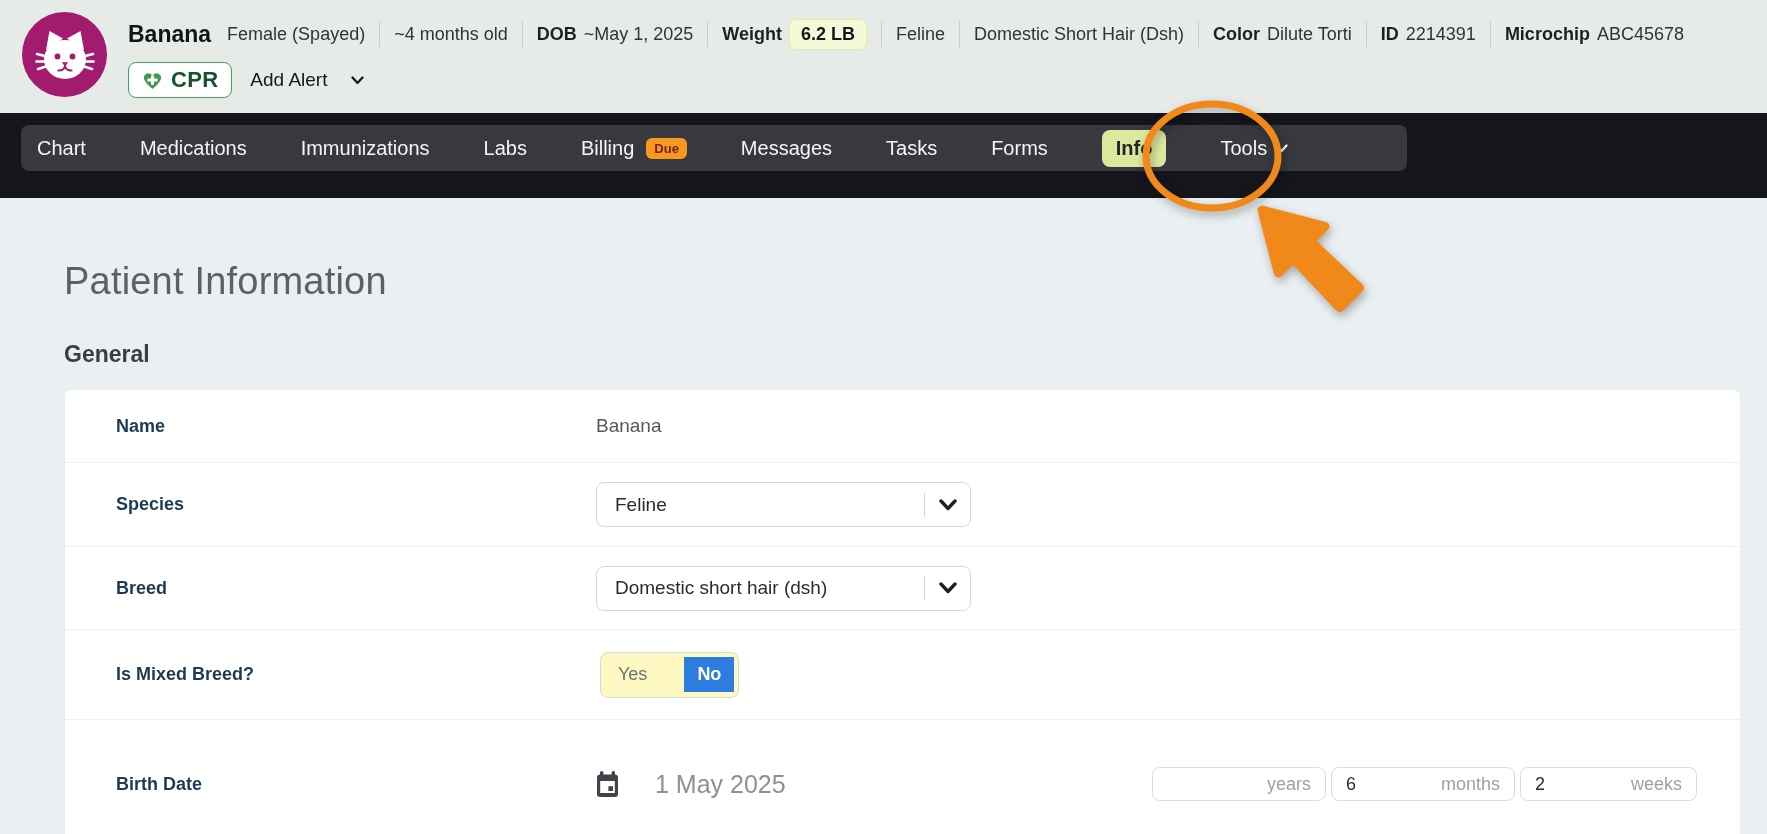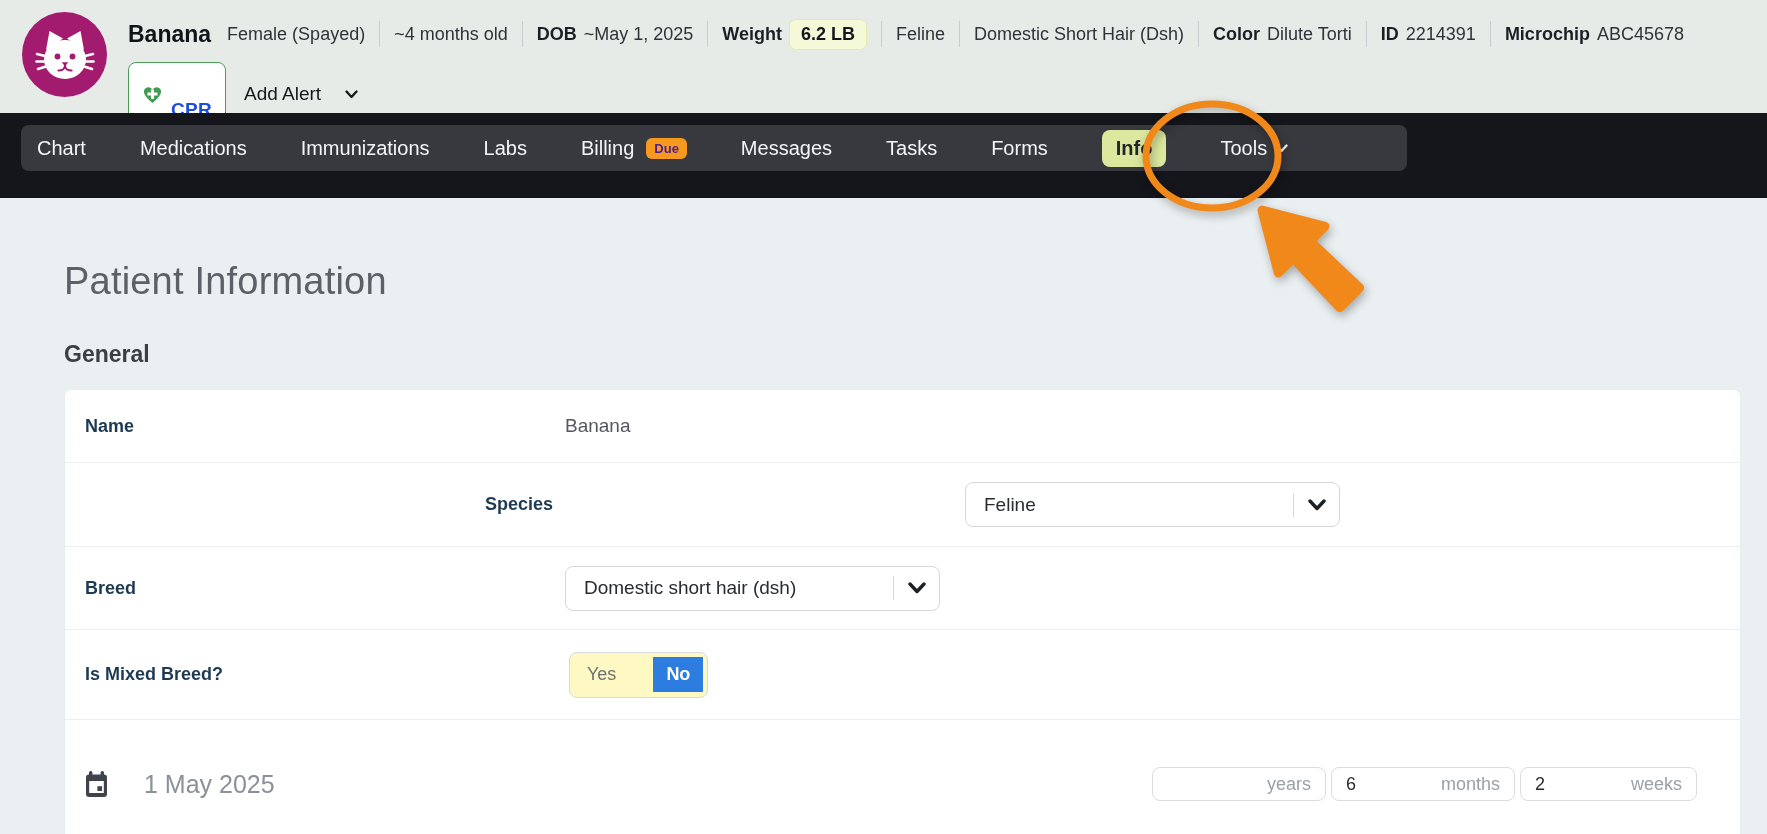--- a/index.html
+++ b/index.html
@@ -15,49 +15,49 @@
   .meta-line { display:flex; align-items:center; height:48px; margin-top:10px; white-space:nowrap; }
   .patient-name { font-size:23px; font-weight:700; color:#101419; margin-right:16px; }
   .meta-item { font-size:18px; color:#2e3338; display:flex; align-items:center; gap:7px; }
   .meta-label { font-weight:700; color:#1b2026; }
   .meta-sep { width:1px; height:26px; background:#c7ccd0; margin:0 14px; }
   .weight-badge { background:#f6f9d8; border:1px solid #e2ecab; border-radius:7px;
                   padding:4px 11px; font-weight:700; color:#14181c; font-size:18px; cursor:pointer; }
   .sub-line { display:flex; align-items:center; margin-top:4px; gap:18px; }
   .cpr-badge { display:inline-flex; align-items:center; gap:8px; background:#ffffff;
                border:1.5px solid #4a9d58; border-radius:8px; padding:4px 13px; cursor:pointer; }
-  .cpr-text { color:#1d4ed8; font-weight:700; font-size:19px; letter-spacing:.3px;margin-top:32px; }
+  .cpr-text { color:#14532d; font-weight:700; font-size:22px; letter-spacing:.3px; }
   .add-alert { display:inline-flex; align-items:center; gap:24px; font-size:19px; color:#15181b; cursor:pointer; }
 
   
   .nav-bar { height:85px; background:#14161b; position:relative; }
   .nav-inner { position:absolute; left:21px; top:12px; width:1386px; height:46px;
                background:#38393f; border-radius:8px; display:flex; align-items:center;
                padding:0 16px; gap:54px; }
   .nav-item { color:#f4f5f6; font-size:20px; cursor:pointer; white-space:nowrap; display:flex; align-items:center; }
-  .due-badge { background:#f6991e; color:#4c1d95; font-size:13px; font-weight:700; border-radius:6px;
+  .due-badge { background:#f6991e; color:#7f1d1d; font-size:13px; font-weight:700; border-radius:6px;
                padding:4px 8px; margin-left:12px; line-height:1; }
   .nav-item.active { background:#dbe89d; color:#20262b; font-weight:700; border-radius:8px; padding:7px 14px; }
   .nav-tools { display:flex; align-items:center; gap:8px; }
 
   
   .annotation { position:absolute; left:1095px; top:82px; width:330px; height:250px;
                 z-index:50; pointer-events:none; }
   .annotation svg { filter: drop-shadow(2px 4px 5px rgba(0,0,0,0.30)); }
 
   
   .main { height:636px; background:#eaeff1; padding-left:64px; padding-right:27px; }
   .page-title { padding-top:62px; font-size:38px; font-weight:300; color:#5b6167; letter-spacing:.2px; }
   .section-title { margin-top:38px; font-size:23px; font-weight:700; color:#3a3f45; }
   .card { margin-top:22px; margin-left:1px; width:1675px; background:#ffffff; border-radius:6px;
           box-shadow:0 1px 2px rgba(0,0,0,0.05); overflow:hidden; }
-  .row { display:flex; align-items:center; border-bottom:1px solid #edeff2; padding-left:20px; }
+  .row { display:flex; align-items:center; border-bottom:1px solid #edeff2; padding-left:51px; }
   .row-label { flex:0 0 480px; font-size:18px; font-weight:700; color:#1d3a52; }
   .r-name { height:73px; }
-  .r-species { height:84px;justify-content:center; }
+  .r-species { height:84px; }
   .r-breed { height:83px; }
   .r-mixed { height:90px; }
   .r-birth { height:128px; border-bottom:none; padding-right:43px; }
   .row-value-text { font-size:19px; color:#53585e; }
 
   .select { width:375px; height:45px; background:#fff; border:1px solid #d4d8da; border-radius:8px;
             display:flex; align-items:center; cursor:pointer; }
   .select-value { flex:1; padding-left:18px; font-size:19px; color:#272c31; }
   .select-divider { width:1px; height:24px; background:#d4d8da; }
   .select-caret { width:45px; display:flex; align-items:center; justify-content:center; }
@@ -245,20 +245,21 @@
 
     <div class="row r-mixed">
       <span class="row-label">Is Mixed Breed?</span>
       <div class="toggle">
         <span class="toggle-off">Yes</span>
         <span class="toggle-on">No</span>
       </div>
     </div>
 
     <div class="row r-birth">
+      <span class="row-label">Birth Date</span>
       <span class="birth-date">
         <span class="calendar-icon">
           <svg width="23" height="27" viewBox="0 0 23 27">
             <rect x="4" y="0" width="3.4" height="7" rx="1.6" fill="#3f444a"></rect>
             <rect x="15.6" y="0" width="3.4" height="7" rx="1.6" fill="#3f444a"></rect>
             <rect x="1" y="3.5" width="21" height="22.5" rx="3" fill="#3f444a"></rect>
             <rect x="4.2" y="10" width="14.6" height="12" fill="#ffffff"></rect>
             <rect x="12.4" y="15.2" width="4.6" height="4.8" fill="#3f444a"></rect>
           </svg>
         </span>

